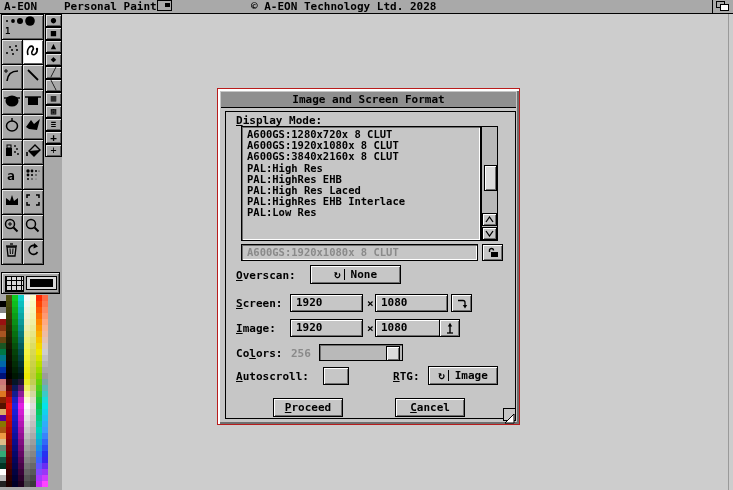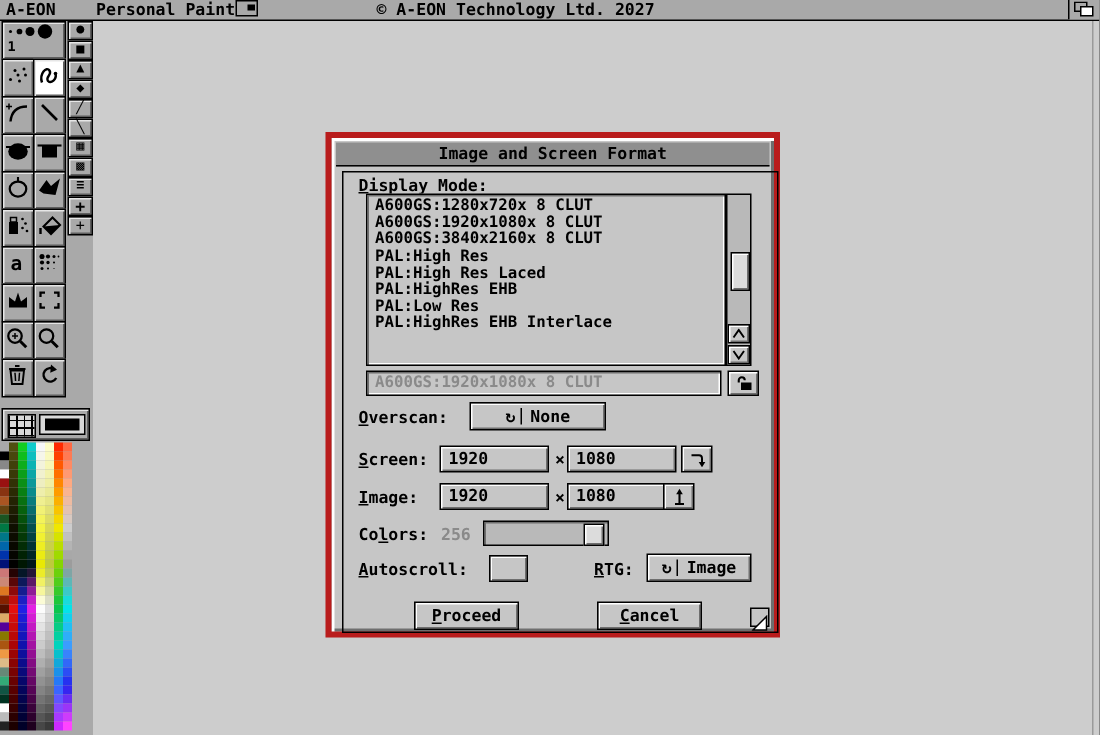--- a/index.html
+++ b/index.html
@@ -32,21 +32,21 @@
     background:
      repeating-linear-gradient(0deg,#000 0 1px,transparent 1px 5px),
      repeating-linear-gradient(90deg,#000 0 1px,transparent 1px 5px),#d9d9d9;}
   .swatchwell{position:absolute;left:24px;top:3px;width:31px;height:14px;background:#d9d9d9;
     border:1px solid #000;box-sizing:border-box;}
   .swatchwell i{position:absolute;left:3px;top:2px;right:3px;bottom:2px;}
   .palette{position:absolute;left:0;top:281px;width:48px;height:192px;line-height:0;font-size:0;}
   .palette b{display:inline-block;width:6px;height:6px;}
   
   .dialog{position:absolute;left:217px;top:88px;width:303px;height:337px;box-sizing:border-box;
-    background:#c6c6c6;border:4px solid #b91c1c;
+    background:#c6c6c6;border:1px solid #b91c1c;
     box-shadow:inset 2px 2px 0 #fff, inset -2px -2px 0 #6e6e6e;}
   .dtitle{position:absolute;left:3px;top:3px;right:3px;height:15px;background:#8f8f8f;
     border-bottom:1px solid #000;text-align:center;font-size:11px;line-height:15px;color:#000;}
   .dframe{position:absolute;left:7px;top:22px;width:289px;height:306px;border:1px solid #000;}
   .lbl{position:absolute;font-size:11px;color:#000;white-space:pre;}
   .lbl u{text-decoration:underline;}
   .list{position:absolute;left:23px;top:37px;width:240px;height:115px;box-sizing:border-box;
     background:#c6c6c6;border:1px solid #000;box-shadow:inset 1px 1px 0 #6e6e6e, inset -1px -1px 0 #fff;
     overflow:hidden;padding:2px 0 0 5px;}
   .list div{font-size:10.5px;line-height:11.2px;white-space:pre;color:#000;}
@@ -81,21 +81,21 @@
 </style>
 </head>
 <body>
 
 <div class="screen">
 
   <div class="titlebar">
     <span style="left:4px">A-EON</span>
     <span style="left:64px">Personal Paint</span>
     <span class="appicon"><i></i></span>
-    <span style="left:251px">© A-EON Technology Ltd. 2027</span>
+    <span style="left:251px">© A-EON Technology Ltd. 2028</span>
     <span class="depth">
       <svg width="14" height="11" viewBox="0 0 14 11">
         <rect x="0.5" y="0.5" width="8" height="6" fill="#a9a9a9" stroke="#000"></rect>
         <rect x="4.5" y="3.5" width="8" height="6" fill="#fff" stroke="#000"></rect>
       </svg>
     </span>
   </div>
 
   <div class="leftpanel">
     <div class="tools" id="tools">
@@ -282,24 +282,24 @@
     <div class="dtitle">Image and Screen Format</div>
     <div class="dframe"></div>
 
     <div class="lbl" style="left:18px;top:25px"><u>D</u><span>i</span><span>s</span><span>p</span><span>l</span><span>a</span><span>y</span><span> </span><span>M</span><span>o</span><span>d</span><span>e</span><span>:</span></div>
 
     <div class="list" id="modelist">
         <div>A600GS:1280x720x 8 CLUT</div>
         <div>A600GS:1920x1080x 8 CLUT</div>
         <div>A600GS:3840x2160x 8 CLUT</div>
         <div>PAL:High Res</div>
+        <div>PAL:HighRes EHB</div>
         <div>PAL:High Res Laced</div>
-        <div>PAL:HighRes EHB</div>
+        <div>PAL:HighRes EHB Interlace</div>
         <div>PAL:Low Res</div>
-        <div>PAL:HighRes EHB Interlace</div>
       </div>
     <div class="vscroll">
       <div class="vthumb"></div>
       <div class="varr" style="top:86px">
         <svg width="9" height="7" viewBox="0 0 9 7">
             <polyline points="1,6 4.5,1 8,6" fill="none" stroke="#000" stroke-width="1.3"></polyline>
           </svg>
       </div>
       <div class="varr" style="top:100px">
         <svg width="9" height="7" viewBox="0 0 9 7">

